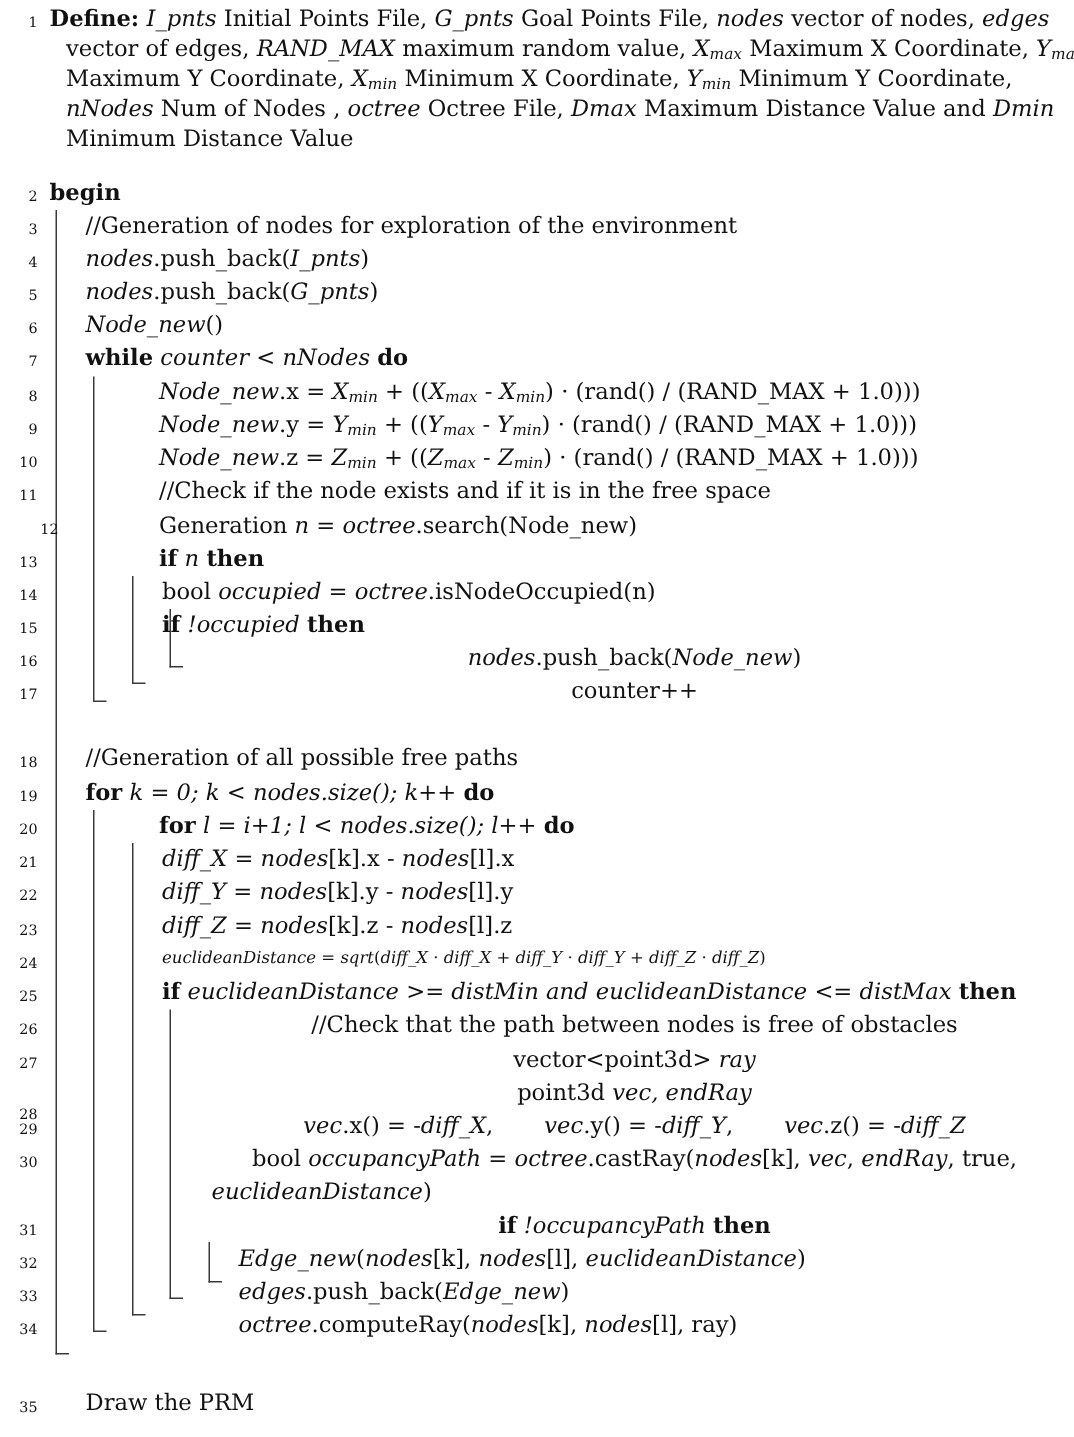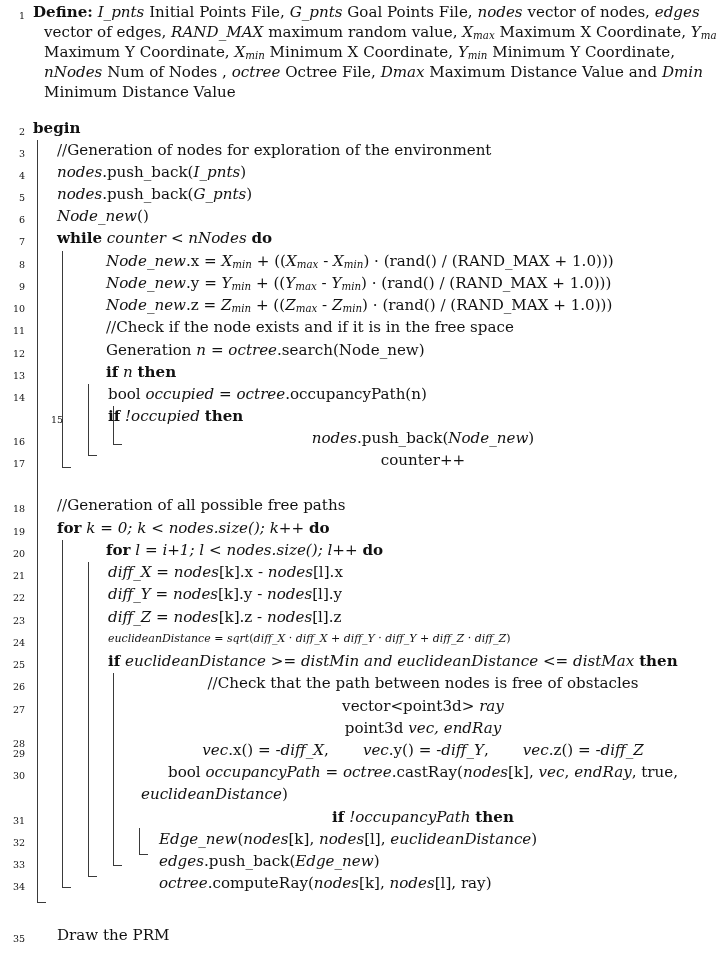--- a/index.html
+++ b/index.html
@@ -168,36 +168,36 @@
     <span class="lineno" style="top:4px;">10</span>
     <span class="body-text d2 nowrap"><i>Node_new</i><span class="rm">.z = </span><i>Z<sub>min</sub></i><span class="rm"> + ((</span><i>Z<sub>max</sub></i><span class="rm"> - </span><i>Z<sub>min</sub></i><span class="rm">) · (rand() / (RAND_MAX + 1.0)))</span></span>
   </div>
 
   <div class="line" style="top:317px;">
     <span class="lineno" style="top:4px;">11</span>
     <span class="body-text d2 nowrap rm">//Check if the node exists and if it is in the free space</span>
   </div>
 
   <div class="line" style="top:340px;">
-    <span class="lineno" style="top:4px;">12</span>
+    <span class="lineno" style="top:4px;padding-left:14px;">12</span>
     <span class="body-text d2 nowrap"><span class="rm">Generation </span><i>n</i><span class="rm"> = </span><i>octree</i><span class="rm">.search(Node_new)</span></span>
   </div>
 
   <div class="line" style="top:362px;">
     <span class="lineno" style="top:4px;">13</span>
     <span class="body-text d2 nowrap"><b>if</b> <i>n</i> <b>then</b></span>
   </div>
 
   <div class="line" style="top:384px;">
     <span class="lineno" style="top:4px;">14</span>
-    <span class="body-text d3 nowrap"><span class="rm">bool </span><i>occupied</i><span class="rm"> = </span><i>octree</i><span class="rm">.occupancyPath(n)</span></span>
+    <span class="body-text d3 nowrap"><span class="rm">bool </span><i>occupied</i><span class="rm"> = </span><i>octree</i><span class="rm">.isNodeOccupied(n)</span></span>
   </div>
 
   <div class="line" style="top:406px;">
-    <span class="lineno" style="top:4px;padding-left:38px;">15</span>
+    <span class="lineno" style="top:4px;">15</span>
     <span class="body-text d3 nowrap"><b>if</b> <i>!occupied</i> <b>then</b></span>
   </div>
 
   <div class="line" style="top:428px;">
     <span class="lineno" style="top:4px;">16</span>
     <span class="body-text d4 nowrap"><i>nodes</i><span class="rm">.push_back(</span><i>Node_new</i><span class="rm">)</span></span>
   </div>
 
   <div class="line" style="top:450px;">
     <span class="lineno" style="top:4px;">17</span>

